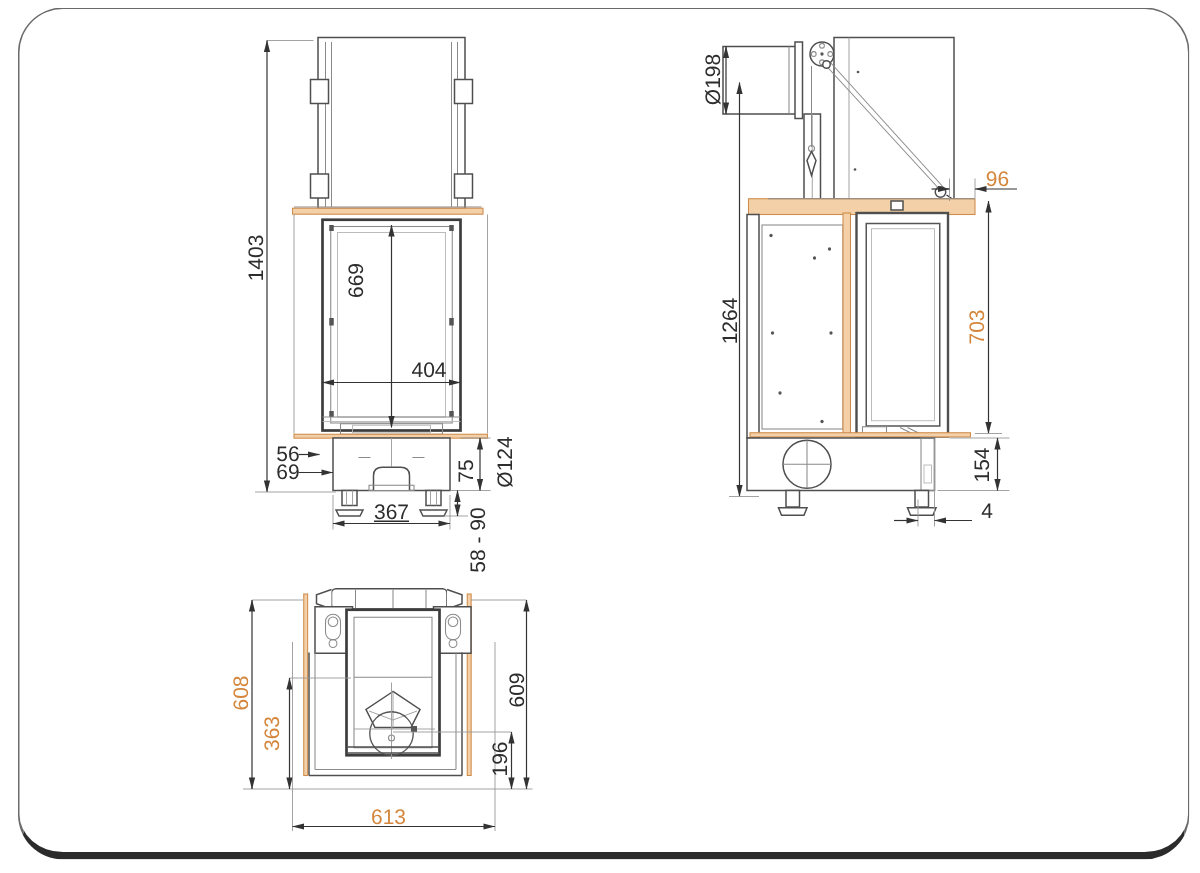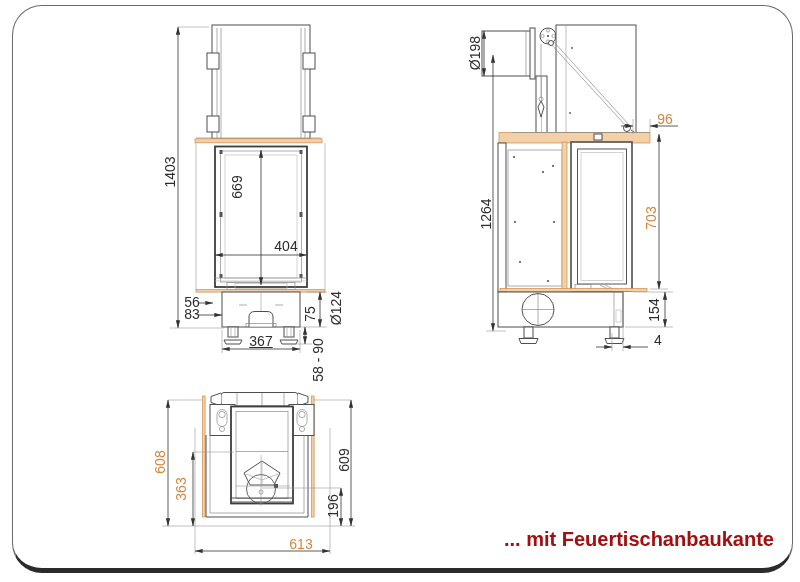--- a/index.html
+++ b/index.html
@@ -248,34 +248,33 @@
       <line class="x" x1="195" y1="428" x2="195" y2="554"></line>
       <line class="x" x1="330" y1="428" x2="330" y2="554"></line>
       <line class="d" x1="195" y1="551" x2="330" y2="551" marker-start="url(#ah)" marker-end="url(#ah)"></line>
     </g>
   </svg>
 
   <div class="dim rot" style="left:170px;top:172px;">1403</div>
   <div class="dim rot" style="left:237px;top:187px;">669</div>
   <div class="dim" style="left:258px;top:246px;margin-left:28px;">404</div>
   <div class="dim" style="left:192px;top:302px;">56</div>
-  <div class="dim" style="left:192px;top:314px;">83</div>
+  <div class="dim" style="left:192px;top:314px;">69</div>
   <div class="dim rot" style="left:310px;top:314px;">75</div>
   <div class="dim rot" style="left:336px;top:308px;">Ø124</div>
   <div class="dim" style="left:261px;top:341px;text-decoration:underline;">367</div>
   <div class="dim rot" style="left:318px;top:360px;">58 - 90</div>
 
   <div class="dim rot" style="left:475px;top:53px;">Ø198</div>
   <div class="dim orange" style="left:665px;top:119px;">96</div>
   <div class="dim rot" style="left:486px;top:214px;">1264</div>
   <div class="dim rot orange" style="left:651px;top:218px;">703</div>
   <div class="dim rot" style="left:654px;top:310px;">154</div>
   <div class="dim" style="left:658px;top:340px;">4</div>
 
   <div class="dim rot orange" style="left:160px;top:462px;">608</div>
   <div class="dim rot orange" style="left:181px;top:489px;">363</div>
   <div class="dim rot" style="left:344px;top:460px;">609</div>
   <div class="dim rot" style="left:333px;top:506px;">196</div>
-  <div class="dim orange" style="left:259px;top:544px;margin-left:42px;">613</div>
-
-  <div id="caption">... mit Feuertischanbaukante</div>
+  <div class="dim orange" style="left:259px;top:544px;">613</div>
+
   <div id="frame"></div>
 </div>
 
 </body></html>

